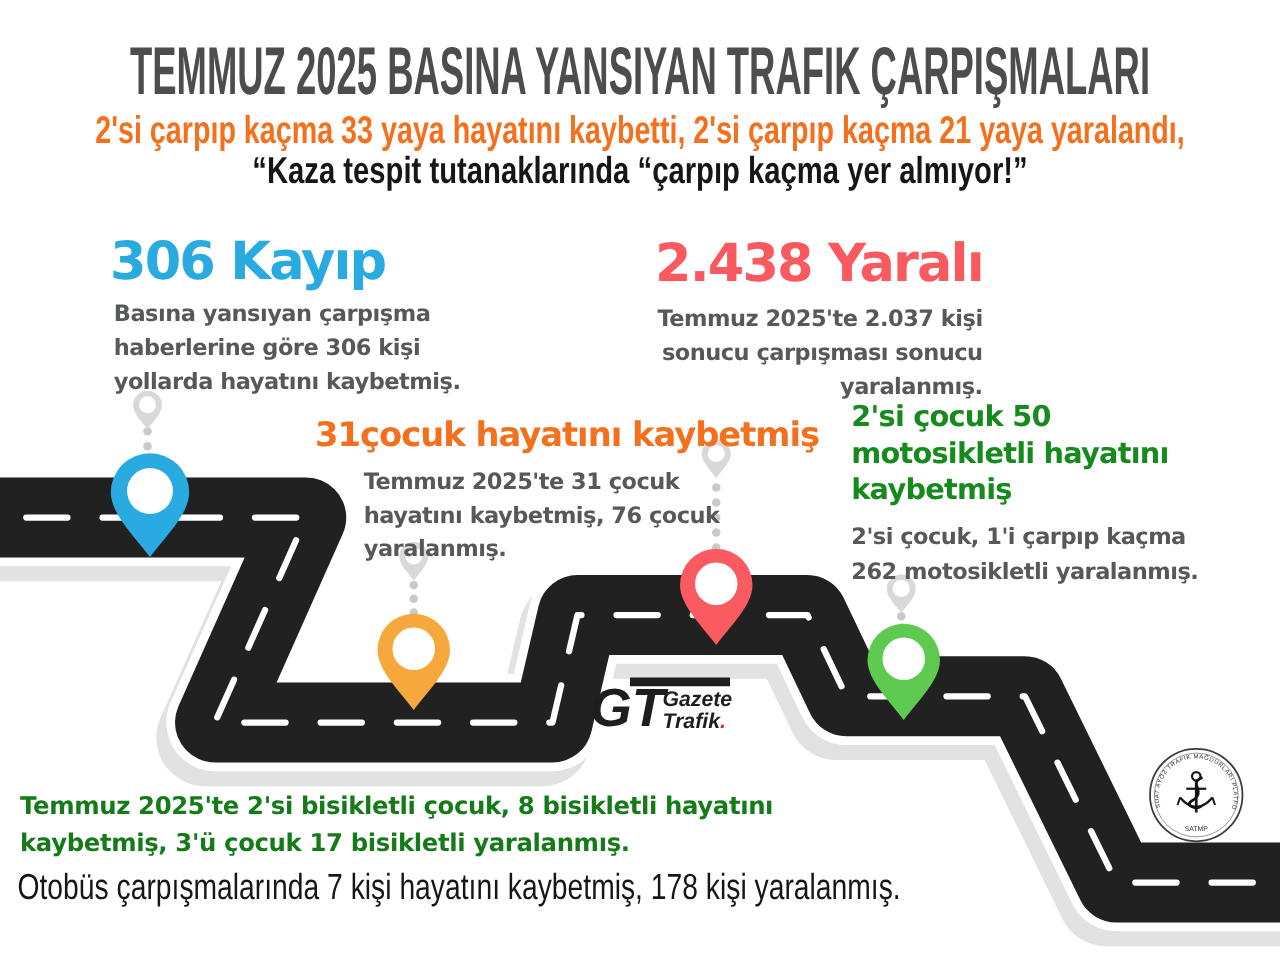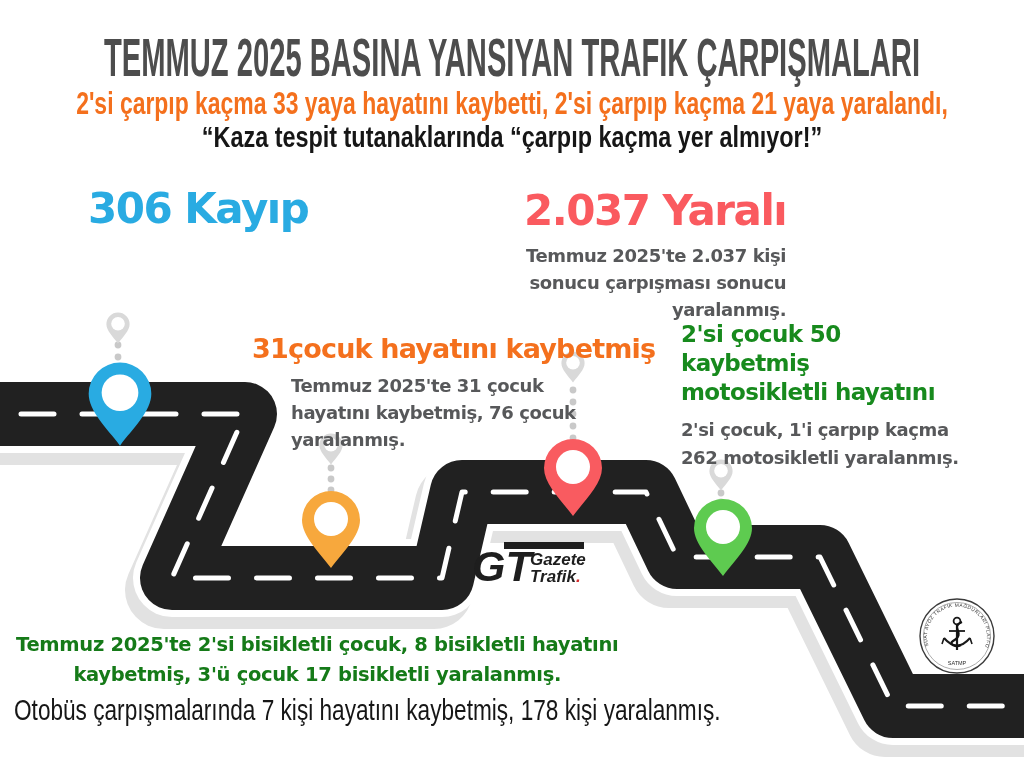--- a/index.html
+++ b/index.html
@@ -22,21 +22,21 @@
   .geo{font-weight:bold;}
   .stat-h{letter-spacing:-1.5px;}
   #stat-kayip-h{left:88px;top:184px;font-size:42px;color:#29abe2;}
   #stat-kayip-b{left:91px;top:238px;font-size:18px;line-height:27px;color:#57585a;letter-spacing:-0.4px;}
   #stat-yarali-h{left:524px;top:186px;font-size:42px;color:#fa5a5f;}
   #stat-yarali-b{left:526px;top:242px;font-size:18px;line-height:27px;color:#57585a;letter-spacing:-0.4px;text-align:right;}
   #stat-cocuk-h{left:252px;top:333px;font-size:27px;color:#f4701d;letter-spacing:-0.8px;}
   #stat-cocuk-b{left:291px;top:372px;font-size:18px;line-height:27px;color:#57585a;letter-spacing:-0.4px;}
   #stat-moto-h{left:681px;top:320px;font-size:23px;line-height:29px;color:#178a1d;letter-spacing:-0.6px;}
   #stat-moto-b{left:681px;top:416px;font-size:18px;line-height:28px;color:#57585a;letter-spacing:-0.4px;}
-  #footer-green{left:16px;top:630px;font-size:19.5px;line-height:30px;color:#157a18;letter-spacing:-0.3px;text-align:center;}
+  #footer-green{left:16px;top:630px;font-size:19.5px;line-height:30px;color:#157a18;letter-spacing:-0.3px;}
 </style>
 </head>
 <body>
 
 <div class="canvas">
 
   <svg class="abs" style="left:0;top:0;" width="1024" height="768" viewBox="0 0 1024 768">
 
     <path d="M -40 414 L 245 414 L 172 578 L 442 578 L 462 492 L 646 492 L 677 557 L 820 557 L 893 706 L 1070 706" fill="none" stroke="#e2e2e2" stroke-width="78" stroke-linejoin="round" transform="translate(-8,12)"></path>
 
@@ -122,39 +122,44 @@
       <path d="M 5 -14 C -8 -9 10 -3 -4 5 C -9 8 -1 12 4 9" stroke="#111111" stroke-width="2.2" fill="none"></path>
       <text y="29" font-size="5.5" text-anchor="middle" fill="#2d2d2d" font-family="Liberation Sans, sans-serif">SATMP</text>
     </g>
   </svg>
 
   <div class="abs center-line cond title">TEMMUZ 2025 BASINA YANSIYAN TRAFIK ÇARPIŞMALARI</div>
   <div class="abs center-line cond subtitle">2'si çarpıp kaçma 33 yaya hayatını kaybetti, 2'si çarpıp kaçma 21 yaya yaralandı,</div>
   <div class="abs center-line cond quote">“Kaza tespit tutanaklarında “çarpıp kaçma yer almıyor!”</div>
 
   <div class="abs geo stat-h" id="stat-kayip-h">306 Kayıp</div>
+  <div class="abs geo" id="stat-kayip-b">
+    <div>Basına yansıyan çarpışma</div>
+    <div>haberlerine göre 306 kişi</div>
+    <div>yollarda hayatını kaybetmiş.</div>
+  </div>
 
-  <div class="abs geo stat-h" id="stat-yarali-h">2.037 Yaralı</div>
+  <div class="abs geo stat-h" id="stat-yarali-h">2.438 Yaralı</div>
   <div class="abs geo" id="stat-yarali-b">
     <div>Temmuz 2025'te 2.037 kişi</div>
     <div>sonucu çarpışması sonucu</div>
     <div>yaralanmış.</div>
   </div>
 
   <div class="abs geo" id="stat-cocuk-h">31çocuk hayatını kaybetmiş</div>
   <div class="abs geo" id="stat-cocuk-b">
     <div>Temmuz 2025'te  31 çocuk</div>
     <div>hayatını kaybetmiş, 76 çocuk</div>
     <div>yaralanmış.</div>
   </div>
 
   <div class="abs geo" id="stat-moto-h">
     <div>2'si çocuk 50</div>
+    <div>motosikletli hayatını</div>
     <div>kaybetmiş</div>
-    <div>motosikletli hayatını</div>
   </div>
   <div class="abs geo" id="stat-moto-b">
     <div>2'si çocuk, 1'i çarpıp kaçma</div>
     <div>262 motosikletli yaralanmış.</div>
   </div>
 
   <div class="abs geo" id="footer-green">
     <div>Temmuz 2025'te 2'si bisikletli çocuk, 8 bisikletli hayatını</div>
     <div>kaybetmiş, 3'ü çocuk 17 bisikletli yaralanmış.</div>
   </div>

